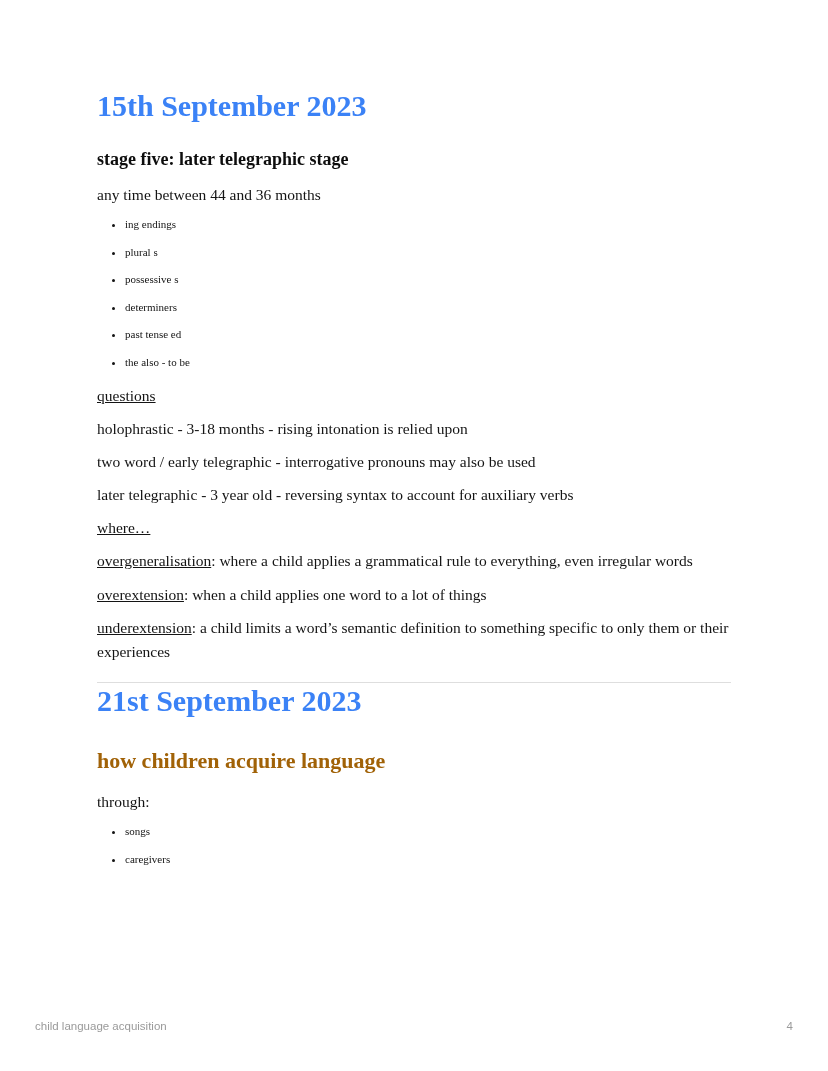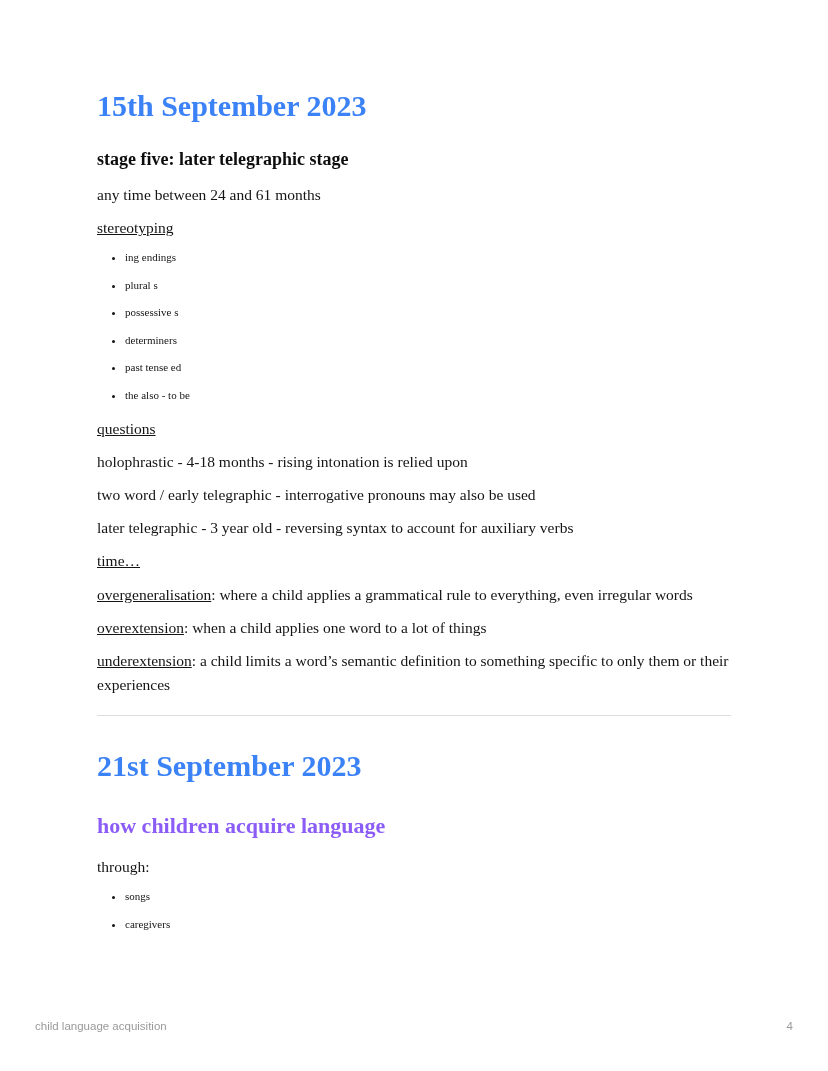--- a/index.html
+++ b/index.html
@@ -21,21 +21,21 @@
     line-height: 1.2;
     font-weight: 700;
     margin: 0 0 24px 0;
     color: #3b82f6;
   }
   h2 {
     font-size: 22px;
     line-height: 1.25;
     font-weight: 700;
     margin: 0 0 16px 0;
-    color: #8b5cf6;
+    color: #a16207;
   }
   h3 {
     font-size: 18px;
     line-height: 1.3;
     font-weight: 700;
     margin: 0 0 12px 0;
     color: #0d0d0d;
   }
   p {
     font-size: 15.5px;
@@ -51,21 +51,21 @@
   li {
     font-size: 11px;
     line-height: 1.5;
     margin: 0 0 11px 0;
   }
   hr {
     border: none;
     border-top: 1px solid #dedede;
     margin: 18px 0 0 0;
   }
-  .section-2 h1 { margin-top: 32px; margin-bottom: 28px; }
+  .section-2 h1 { margin-bottom: 28px; }
   .footer {
     position: absolute;
     left: 35px;
     right: 35px;
     top: 1020px;
     display: flex;
     justify-content: space-between;
     align-items: center;
     font-family: "Liberation Sans", sans-serif;
     font-size: 11.5px;
@@ -74,38 +74,37 @@
 </style>
 </head>
 <body>
 
 <div class="page">
   <main class="content">
 
     <section class="section-1">
       <h1>15th September 2023</h1>
       <h3>stage five: later telegraphic stage</h3>
-      <p>any time between 24 and 61 months</p>
+      <p>any time between 44 and 36 months</p>
 
-      <p class="label">stereotyping</p>
       <ul>
         <li>ing endings</li>
         <li>plural s</li>
         <li>possessive s</li>
         <li>determiners</li>
         <li>past tense ed</li>
         <li>the also - to be</li>
       </ul>
 
       <p class="label">questions</p>
-      <p>holophrastic - 4-18 months - rising intonation is relied upon</p>
+      <p>holophrastic - 3-18 months - rising intonation is relied upon</p>
       <p>two word / early telegraphic - interrogative pronouns may also be used</p>
       <p>later telegraphic - 3 year old - reversing syntax to account for auxiliary verbs</p>
 
-      <p class="label">time…</p>
+      <p class="label">where…</p>
       <p><span class="u">overgeneralisation</span><span>: where a child applies a grammatical rule to everything, even irregular words</span></p>
       <p><span class="u">overextension</span><span>: when a child applies one word to a lot of things</span></p>
       <p><span class="u">underextension</span><span>: a child limits a word’s semantic definition to something specific to only them or their experiences</span></p>
     </section>
 
     <hr>
 
     <section class="section-2">
       <h1>21st September 2023</h1>
       <h2>how children acquire language</h2>

